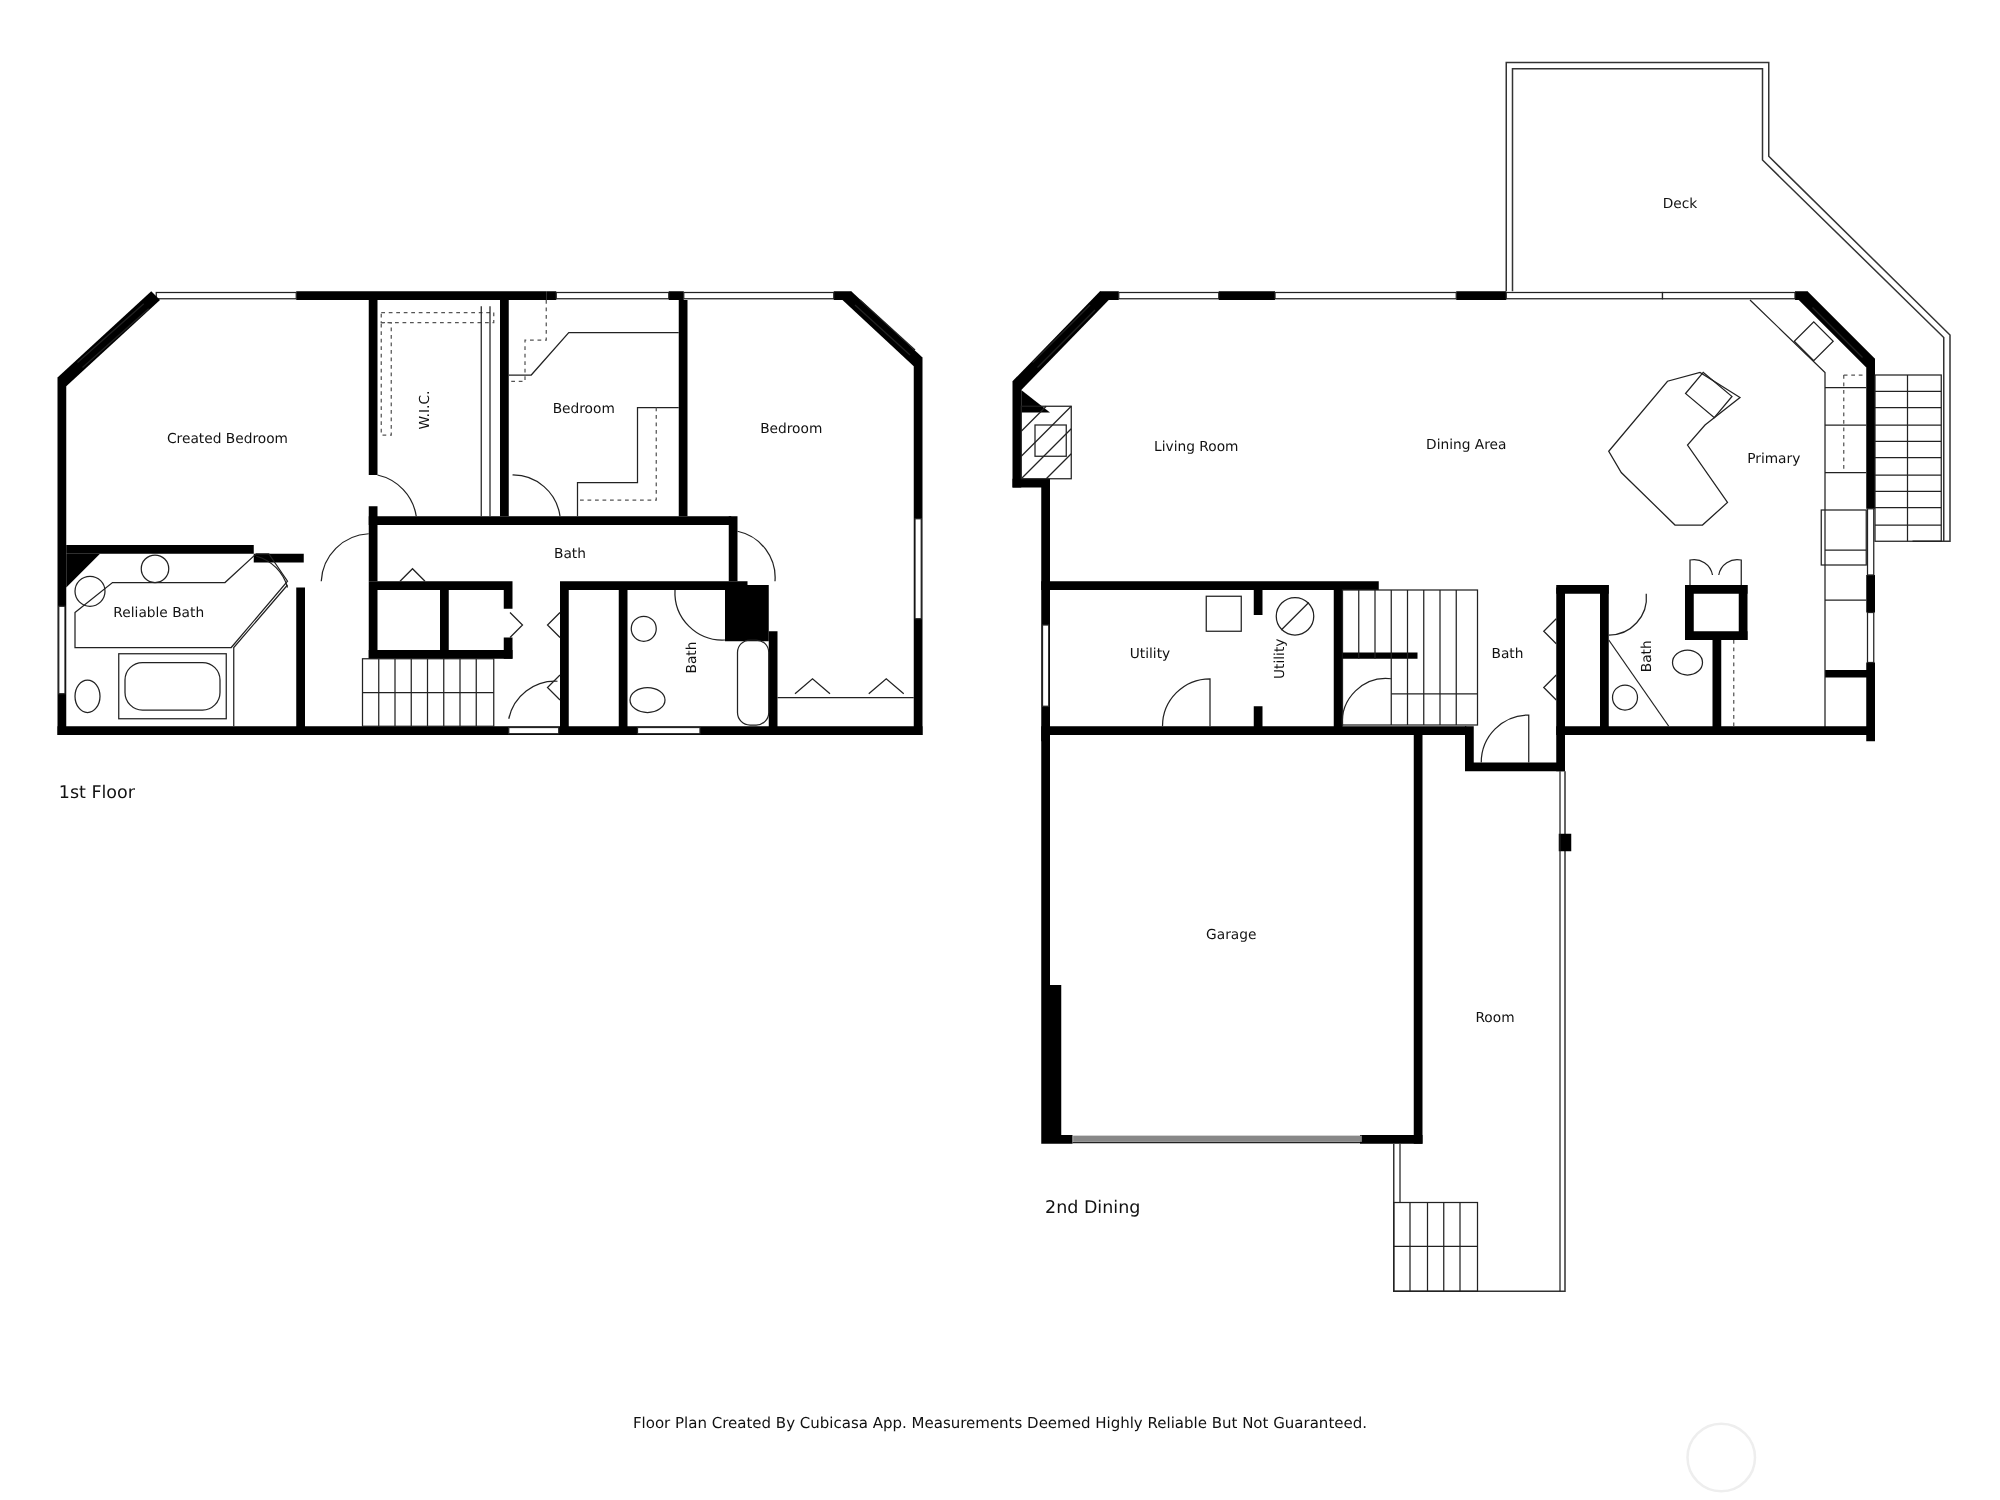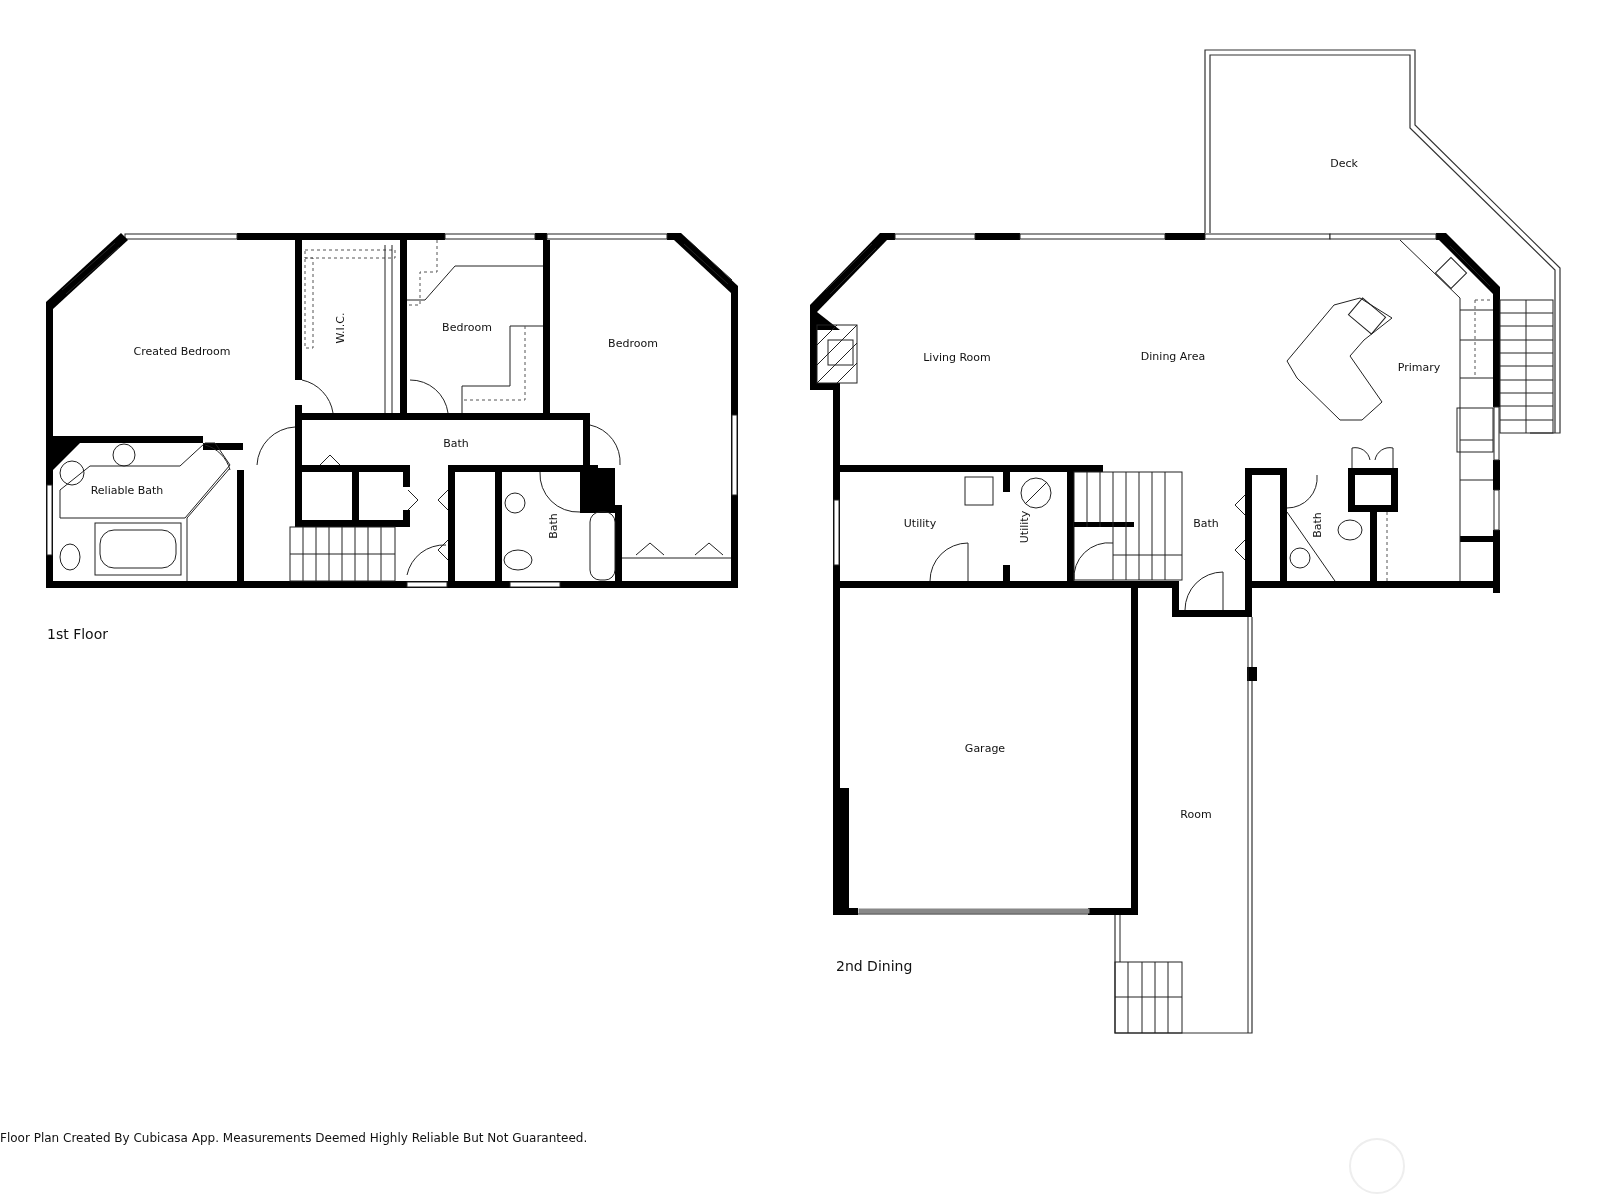--- a/index.html
+++ b/index.html
@@ -7,21 +7,21 @@
   #plan { position:absolute; left:0; top:0; width:1600px; height:1200px; }
   .wall { fill:#000; }
   .thin { fill:none; stroke:#222; stroke-width:1; }
   .thin2 { fill:none; stroke:#333; stroke-width:1.2; }
   .win { fill:#fff; stroke:#222; stroke-width:1; }
   .dash { fill:none; stroke:#555; stroke-width:1; stroke-dasharray:3 3; }
   .gray { fill:none; stroke:#888; stroke-width:3; }
   .lbl { position:absolute; font-size:11px; color:#111; white-space:nowrap; transform:translate(-50%,-50%); }
   .lbl.v { transform:translate(-50%,-50%) rotate(-90deg); }
   .floor-lbl { position:absolute; font-size:14px; color:#111; white-space:nowrap; }
-  .footer { position:absolute; left:0; width:1600px; top:1131px; text-align:left; font-size:12px; color:#111; }
+  .footer { position:absolute; left:0; width:1600px; top:1131px; text-align:center; font-size:12px; color:#111; }
   .watermark { position:absolute; left:1349px; top:1138px; width:52px; height:52px; border:2px solid #eee; border-radius:50%; }
 </style>
 </head>
 <body>
 
 <svg id="plan" viewBox="0 0 1600 1200" xmlns="http://www.w3.org/2000/svg">
 
   <g>
 
     <rect class="wall" x="46" y="302" width="7" height="286"></rect>

